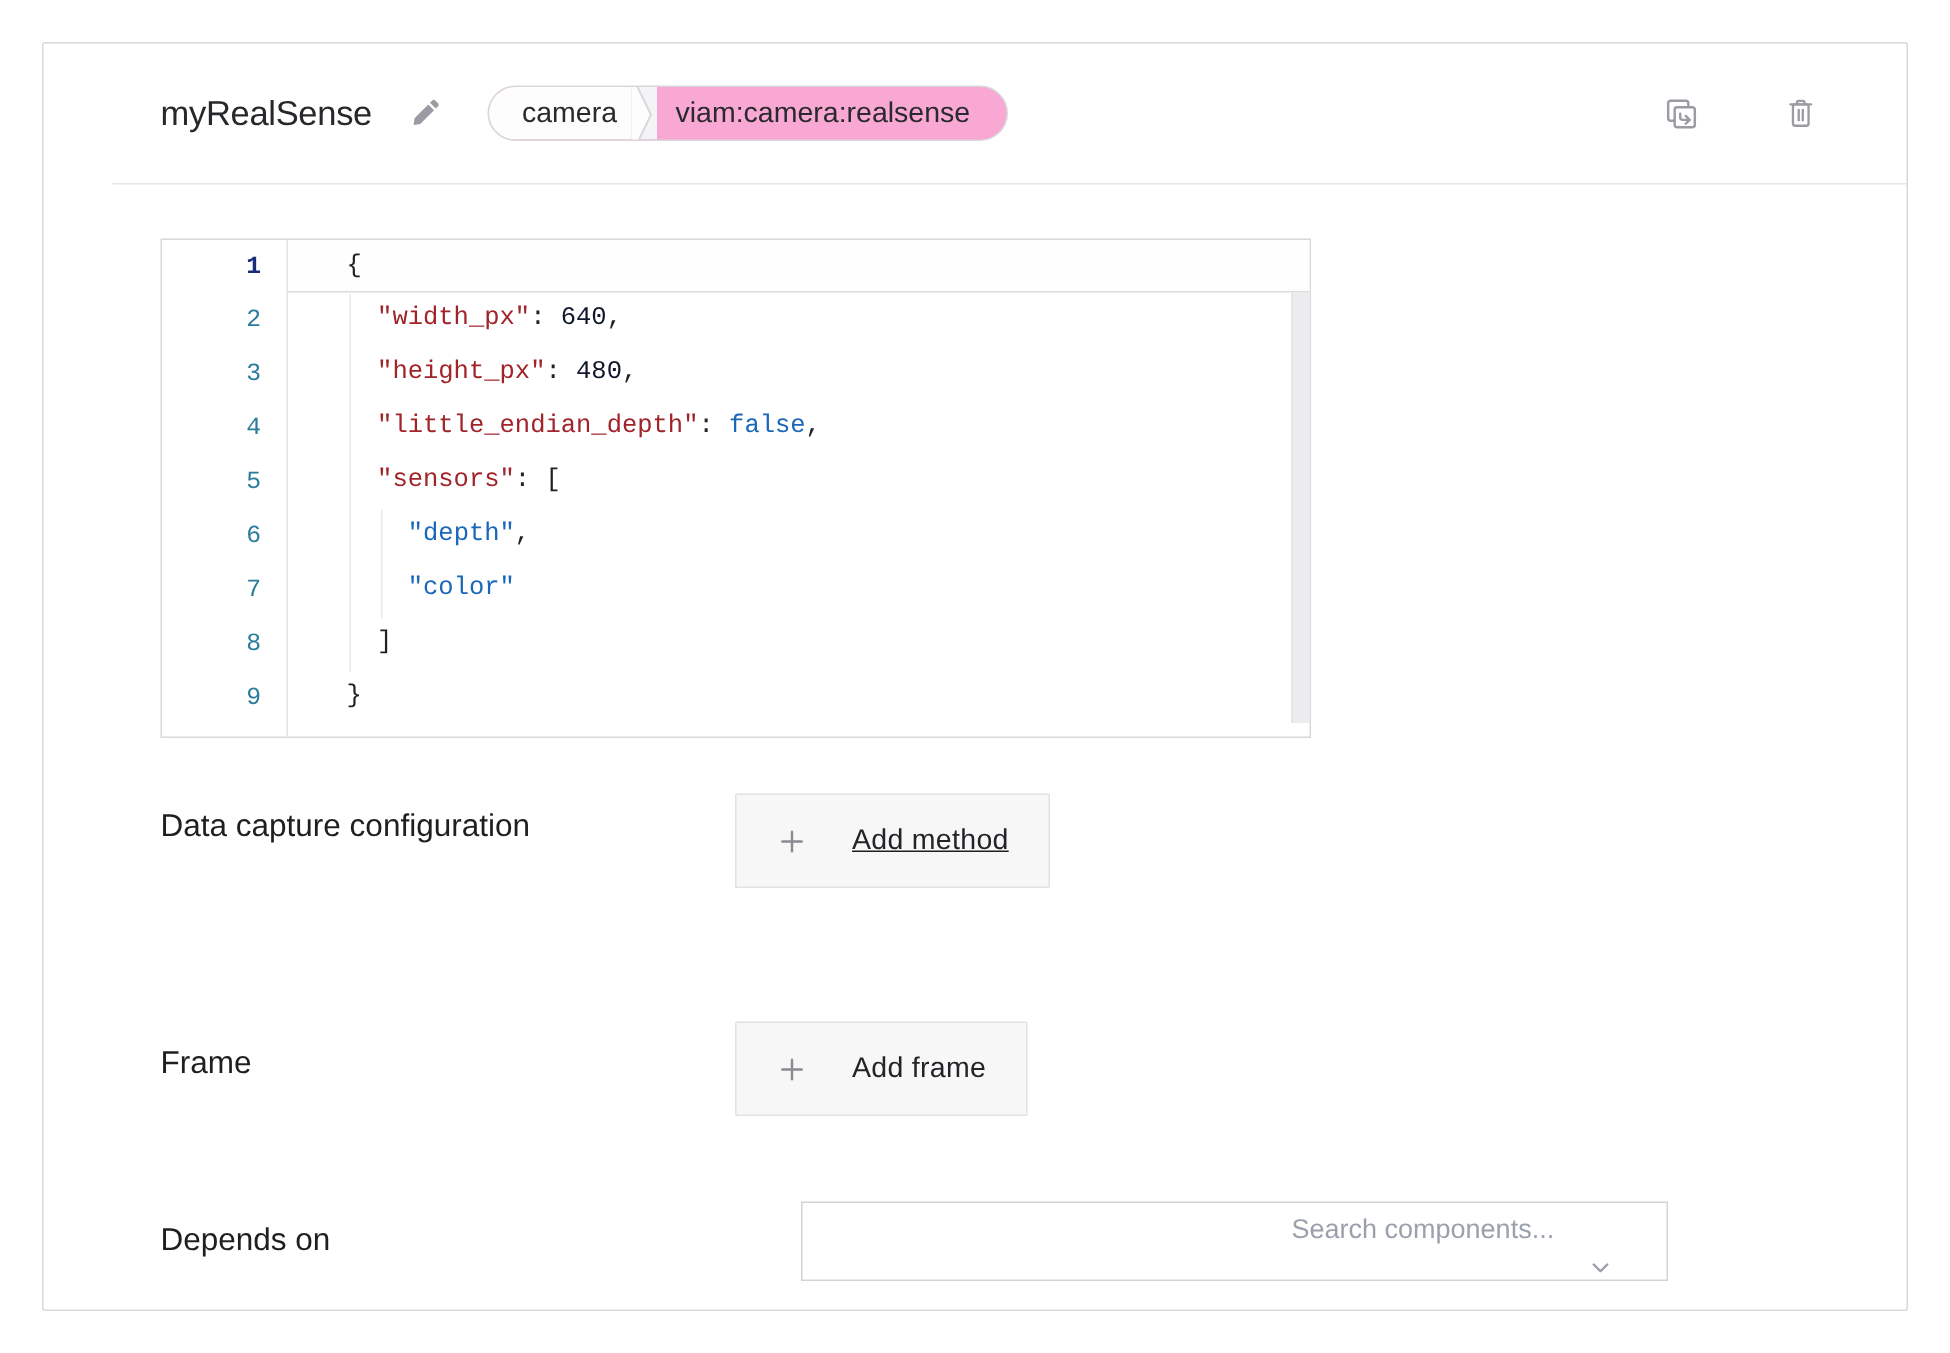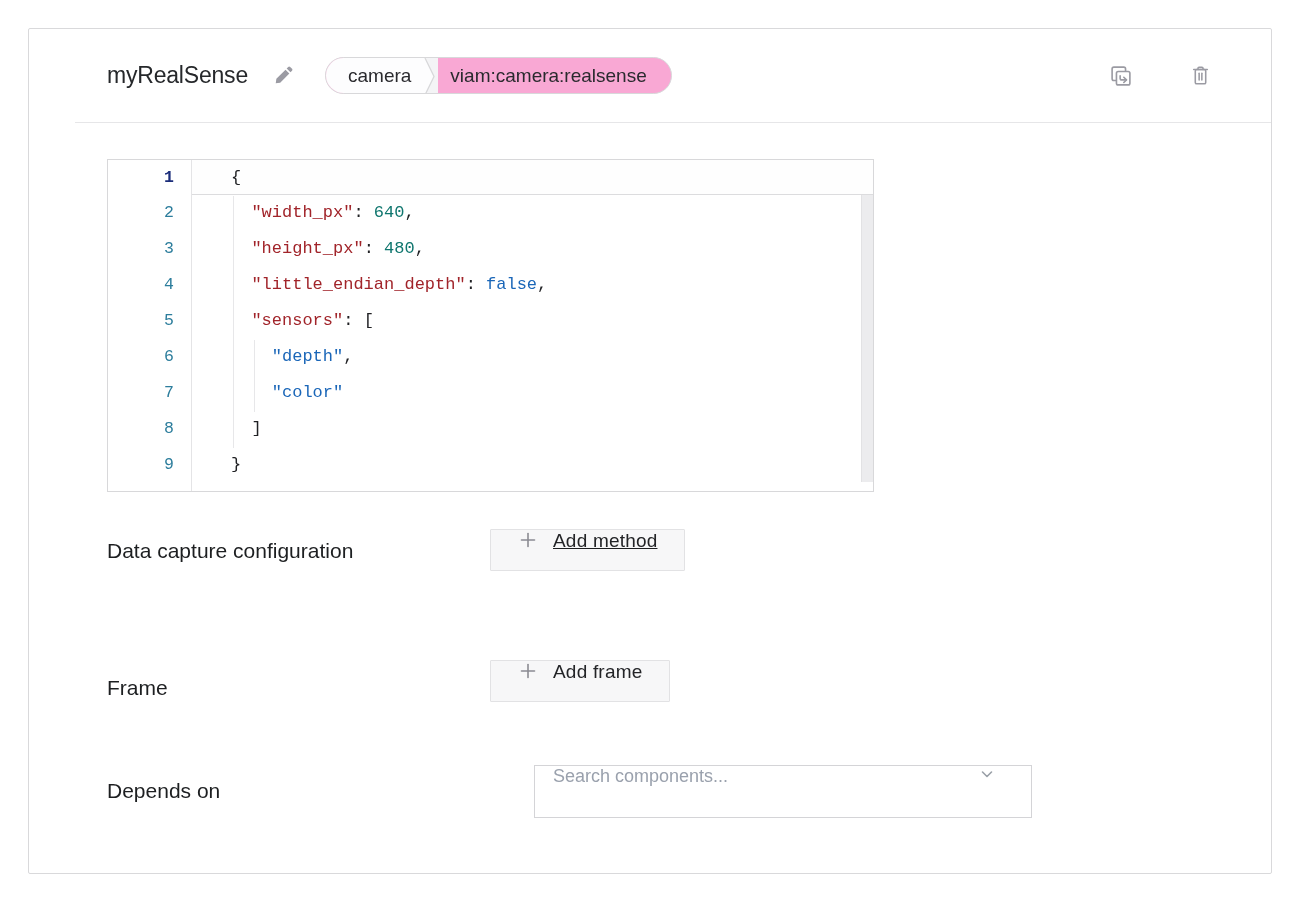--- a/index.html
+++ b/index.html
@@ -43,37 +43,37 @@
     font-family:"Liberation Mono","DejaVu Sans Mono",monospace; font-size:17px; }
   .gutter { width:84px; flex-shrink:0; border-right:1px solid #e4e4e6; }
   .gut-num { height:36px; line-height:36px; text-align:right; padding-right:17px;
     color:#2c7d9c; font-size:16.5px; }
   .gut-num.active { color:#1b2d7a; font-weight:bold; height:35px; line-height:35px; }
   .code-area { flex:1; position:relative; }
   .code-line { height:36px; line-height:36px; padding-left:39px; white-space:pre; color:#202124; }
   .code-line.active { height:35px; line-height:35px; border-bottom:1px solid #dcdcde; background:#fefefe; }
   .tk-plain { color:#202124; }
   .tk-key   { color:#a1242a; }
-  .tk-num   { color:#0f766e;text-align:center; }
+  .tk-num   { color:#0f172a;text-align:center; }
   .tk-str   { color:#1a66b8; }
   .tk-bool  { color:#1a66b8; }
   .indent-guide { position:absolute; width:1px; background:#e7e7e9; }
   .guide-1 { left:41px; top:36px; height:252px; }
   .guide-2 { left:62px; top:180px; height:72px; }
   .scrollbar { position:absolute; right:0; top:35px; bottom:9px; width:12px;
     background:#ececee; border-left:1px solid #e2e2e4; }
 
   
-  .add-btn { display:flex; align-items:flex-start; gap:15px; height:42px; padding:0 27px;
+  .add-btn { display:flex; align-items:center; gap:30px; height:63px; padding:0 27px;
     background:#f7f7f8; border:1px solid #e2e2e4; border-radius:1px; cursor:pointer;
     font-family:"Liberation Sans",sans-serif; font-size:19px; color:#232427; letter-spacing:0.2px; }
 
   
-  .select-box { width:498px; height:53px; background:#fff; border:1px solid #d4d4d7;
-    display:flex; align-items:flex-start; padding:0 18px 0 18px; }
+  .select-box { width:578px; height:53px; background:#fff; border:1px solid #d4d4d7;
+    display:flex; align-items:flex-end; padding:0 18px 0 18px;flex-direction:column; }
   .select-box input { flex:1; border:none; outline:none; font-family:"Liberation Sans",sans-serif;
     font-size:18px; color:#3a3f47; background:transparent; }
   .select-box input::placeholder { color:#9aa1ad; opacity:1; }
   .select-chevron { flex-shrink:0; display:flex; align-items:center; padding-right:18px; }
 </style>
 </head>
 <body>
 
 <div class="card">
 

